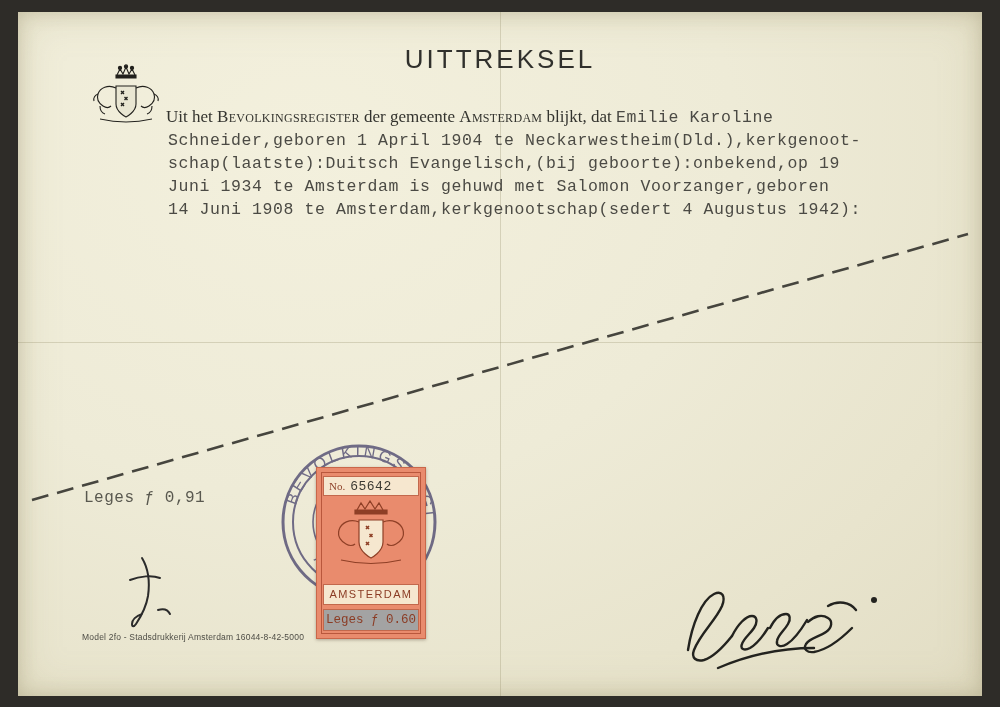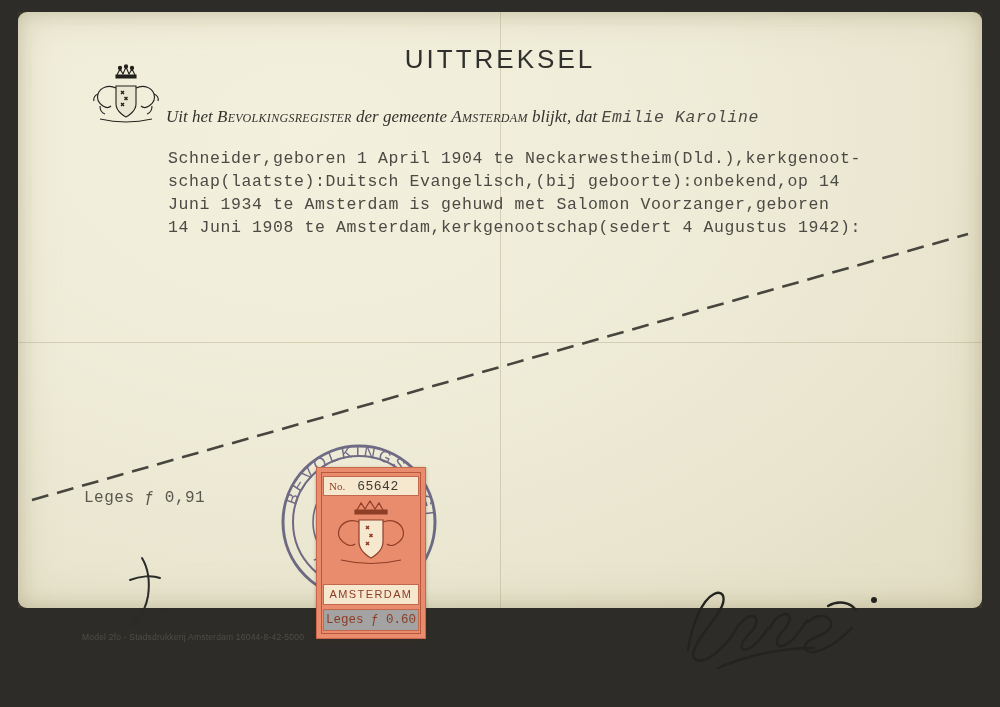--- a/index.html
+++ b/index.html
@@ -20,25 +20,24 @@
     height: 707px;
     background: #2e2c28;
   }
 
   
   #sheet {
     position: absolute;
     left: 18px;
     top: 12px;
     width: 964px;
-    height: 596px;
+    height: 684px;
     background:
       radial-gradient(ellipse at 30% 20%, #f3f0dd 0%, #eeebd7 45%, #e8e4cd 75%, #e2ddc4 100%);
     box-shadow: inset 0 0 40px rgba(180,172,130,0.35);
-    border-radius: 9px;
   }
 
   
   .crease {
     position: absolute;
     background: rgba(150,143,105,0.30);
     pointer-events: none;
   }
   .crease.h { height: 1px; left: 0; right: 0; }
   .crease.v { width: 1px; top: 0; bottom: 0; }
@@ -76,23 +75,22 @@
   #body-block {
     position: absolute;
     left: 120px;
     top: 95px;
     width: 830px;
   }
   #lead-line {
     font-family: "Liberation Serif", serif;
     font-size: 17px;
     color: #33332e;
-    margin: 0 0 20px 0;
+    margin: 0 0 2px 0;
     text-indent: 0;
-    font-style: italic;
   }
   #lead-line .smallcaps {
     font-variant: small-caps;
     letter-spacing: 0.3px;
   }
   .typed {
     font-family: "Liberation Mono", monospace;
     font-size: 16.5px;
     letter-spacing: 0.6px;
     color: #4b4a44;
@@ -187,21 +185,20 @@
   #rs-number-row {
     position: absolute;
     left: 6px; right: 6px; top: 8px;
     height: 20px;
     background: #f6e7cf;
     border: 1px solid #c2684c;
     display: flex;
     align-items: center;
     padding-left: 5px;
     box-sizing: border-box;
-    gap: 7px;
   }
   #rs-no-label {
     font-family: "Liberation Serif", serif;
     font-size: 11px;
     color: #8d3f28;
     margin-right: 5px;
   }
   #rs-number {
     font-family: "Liberation Mono", monospace;
     font-size: 13px;
@@ -328,21 +325,21 @@
         </g>
       </svg>
     </div>
 
     <div id="body-block">
       <p id="lead-line">
         <span style="display:inline-block;width:28px;"></span><span>Uit het </span><span class="smallcaps">Bevolkingsregister</span><span> der gemeente </span><span class="smallcaps">Amsterdam</span><span> blijkt, dat </span><span class="typed-inline">Emilie Karoline</span>
       </p>
       <div id="typed-lines">
         <div class="typed">Schneider,geboren 1 April 1904 te Neckarwestheim(Dld.),kerkgenoot-</div>
-        <div class="typed">schap(laatste):Duitsch Evangelisch,(bij geboorte):onbekend,op 14</div>
+        <div class="typed">schap(laatste):Duitsch Evangelisch,(bij geboorte):onbekend,op 19</div>
         <div class="typed">Juni 1934 te Amsterdam is gehuwd met Salomon Voorzanger,geboren</div>
         <div class="typed">14 Juni 1908 te Amsterdam,kerkgenootschap(sedert 4 Augustus 1942):</div>
       </div>
     </div>
 
     <svg id="cancel-line">
       <line x1="14" y1="488" x2="950" y2="222" stroke="#46453e" stroke-width="2.6" stroke-dasharray="17 9" stroke-linecap="butt"></line>
     </svg>
 
     <div id="fee-block">

